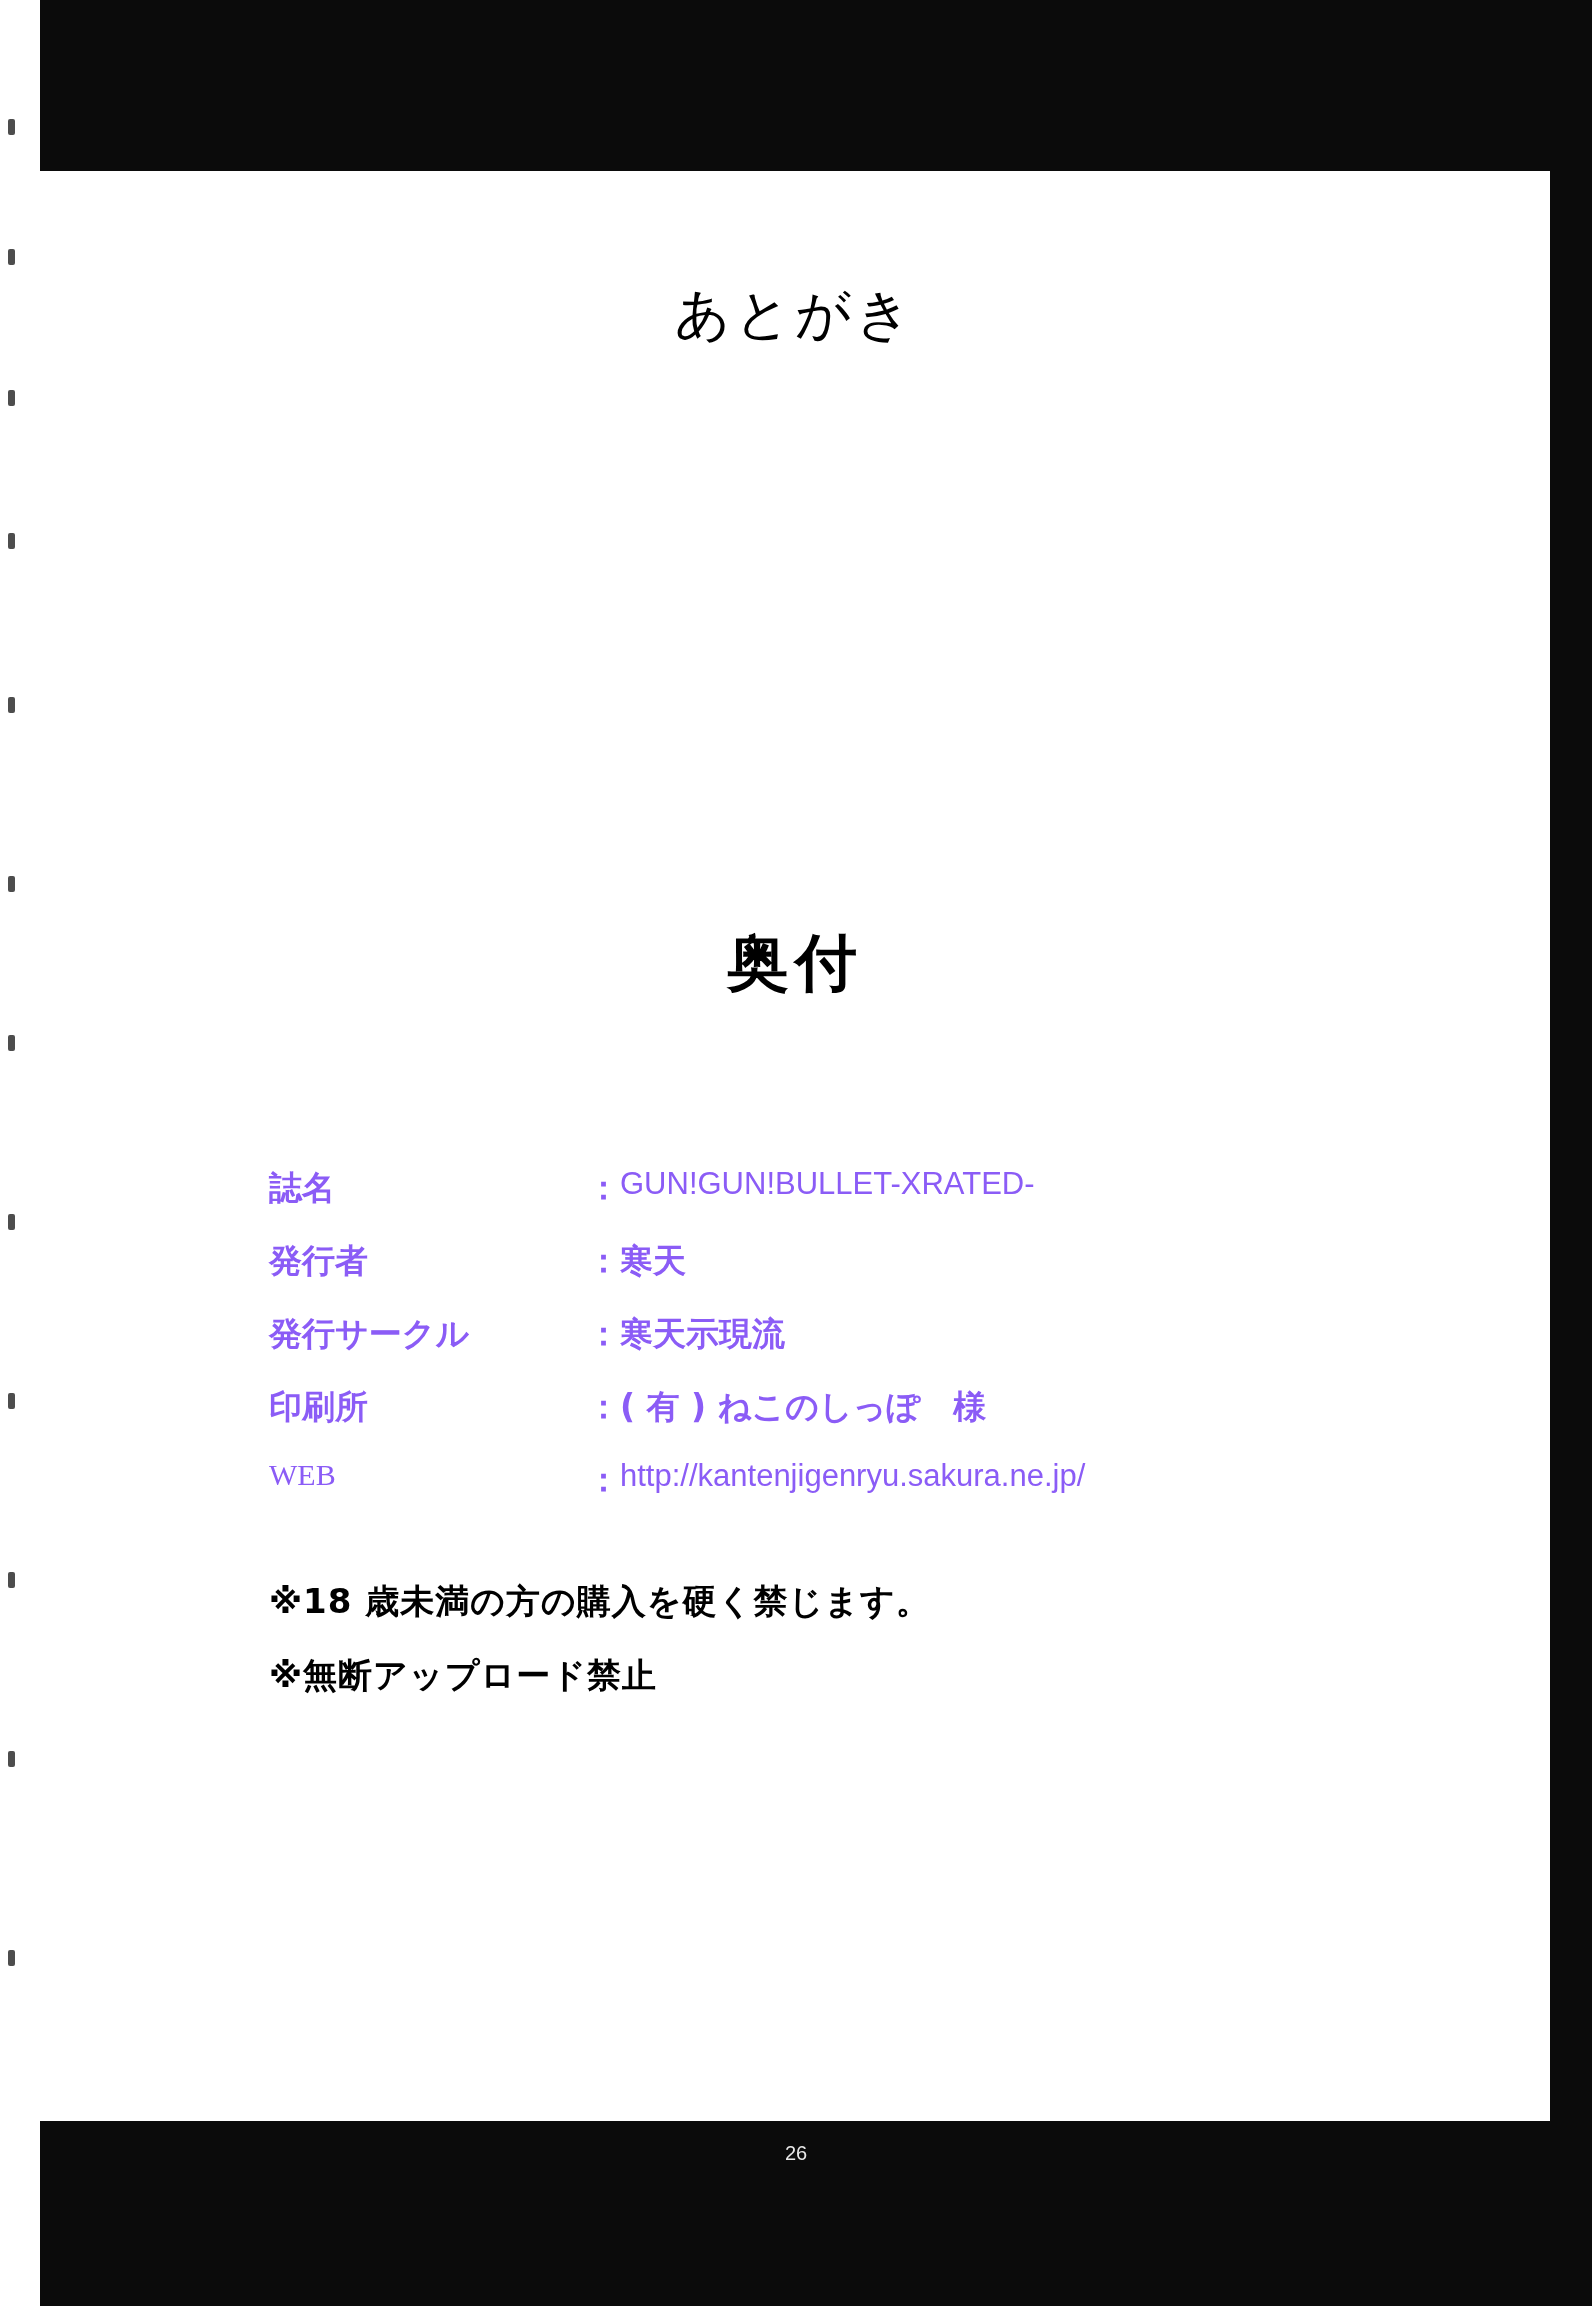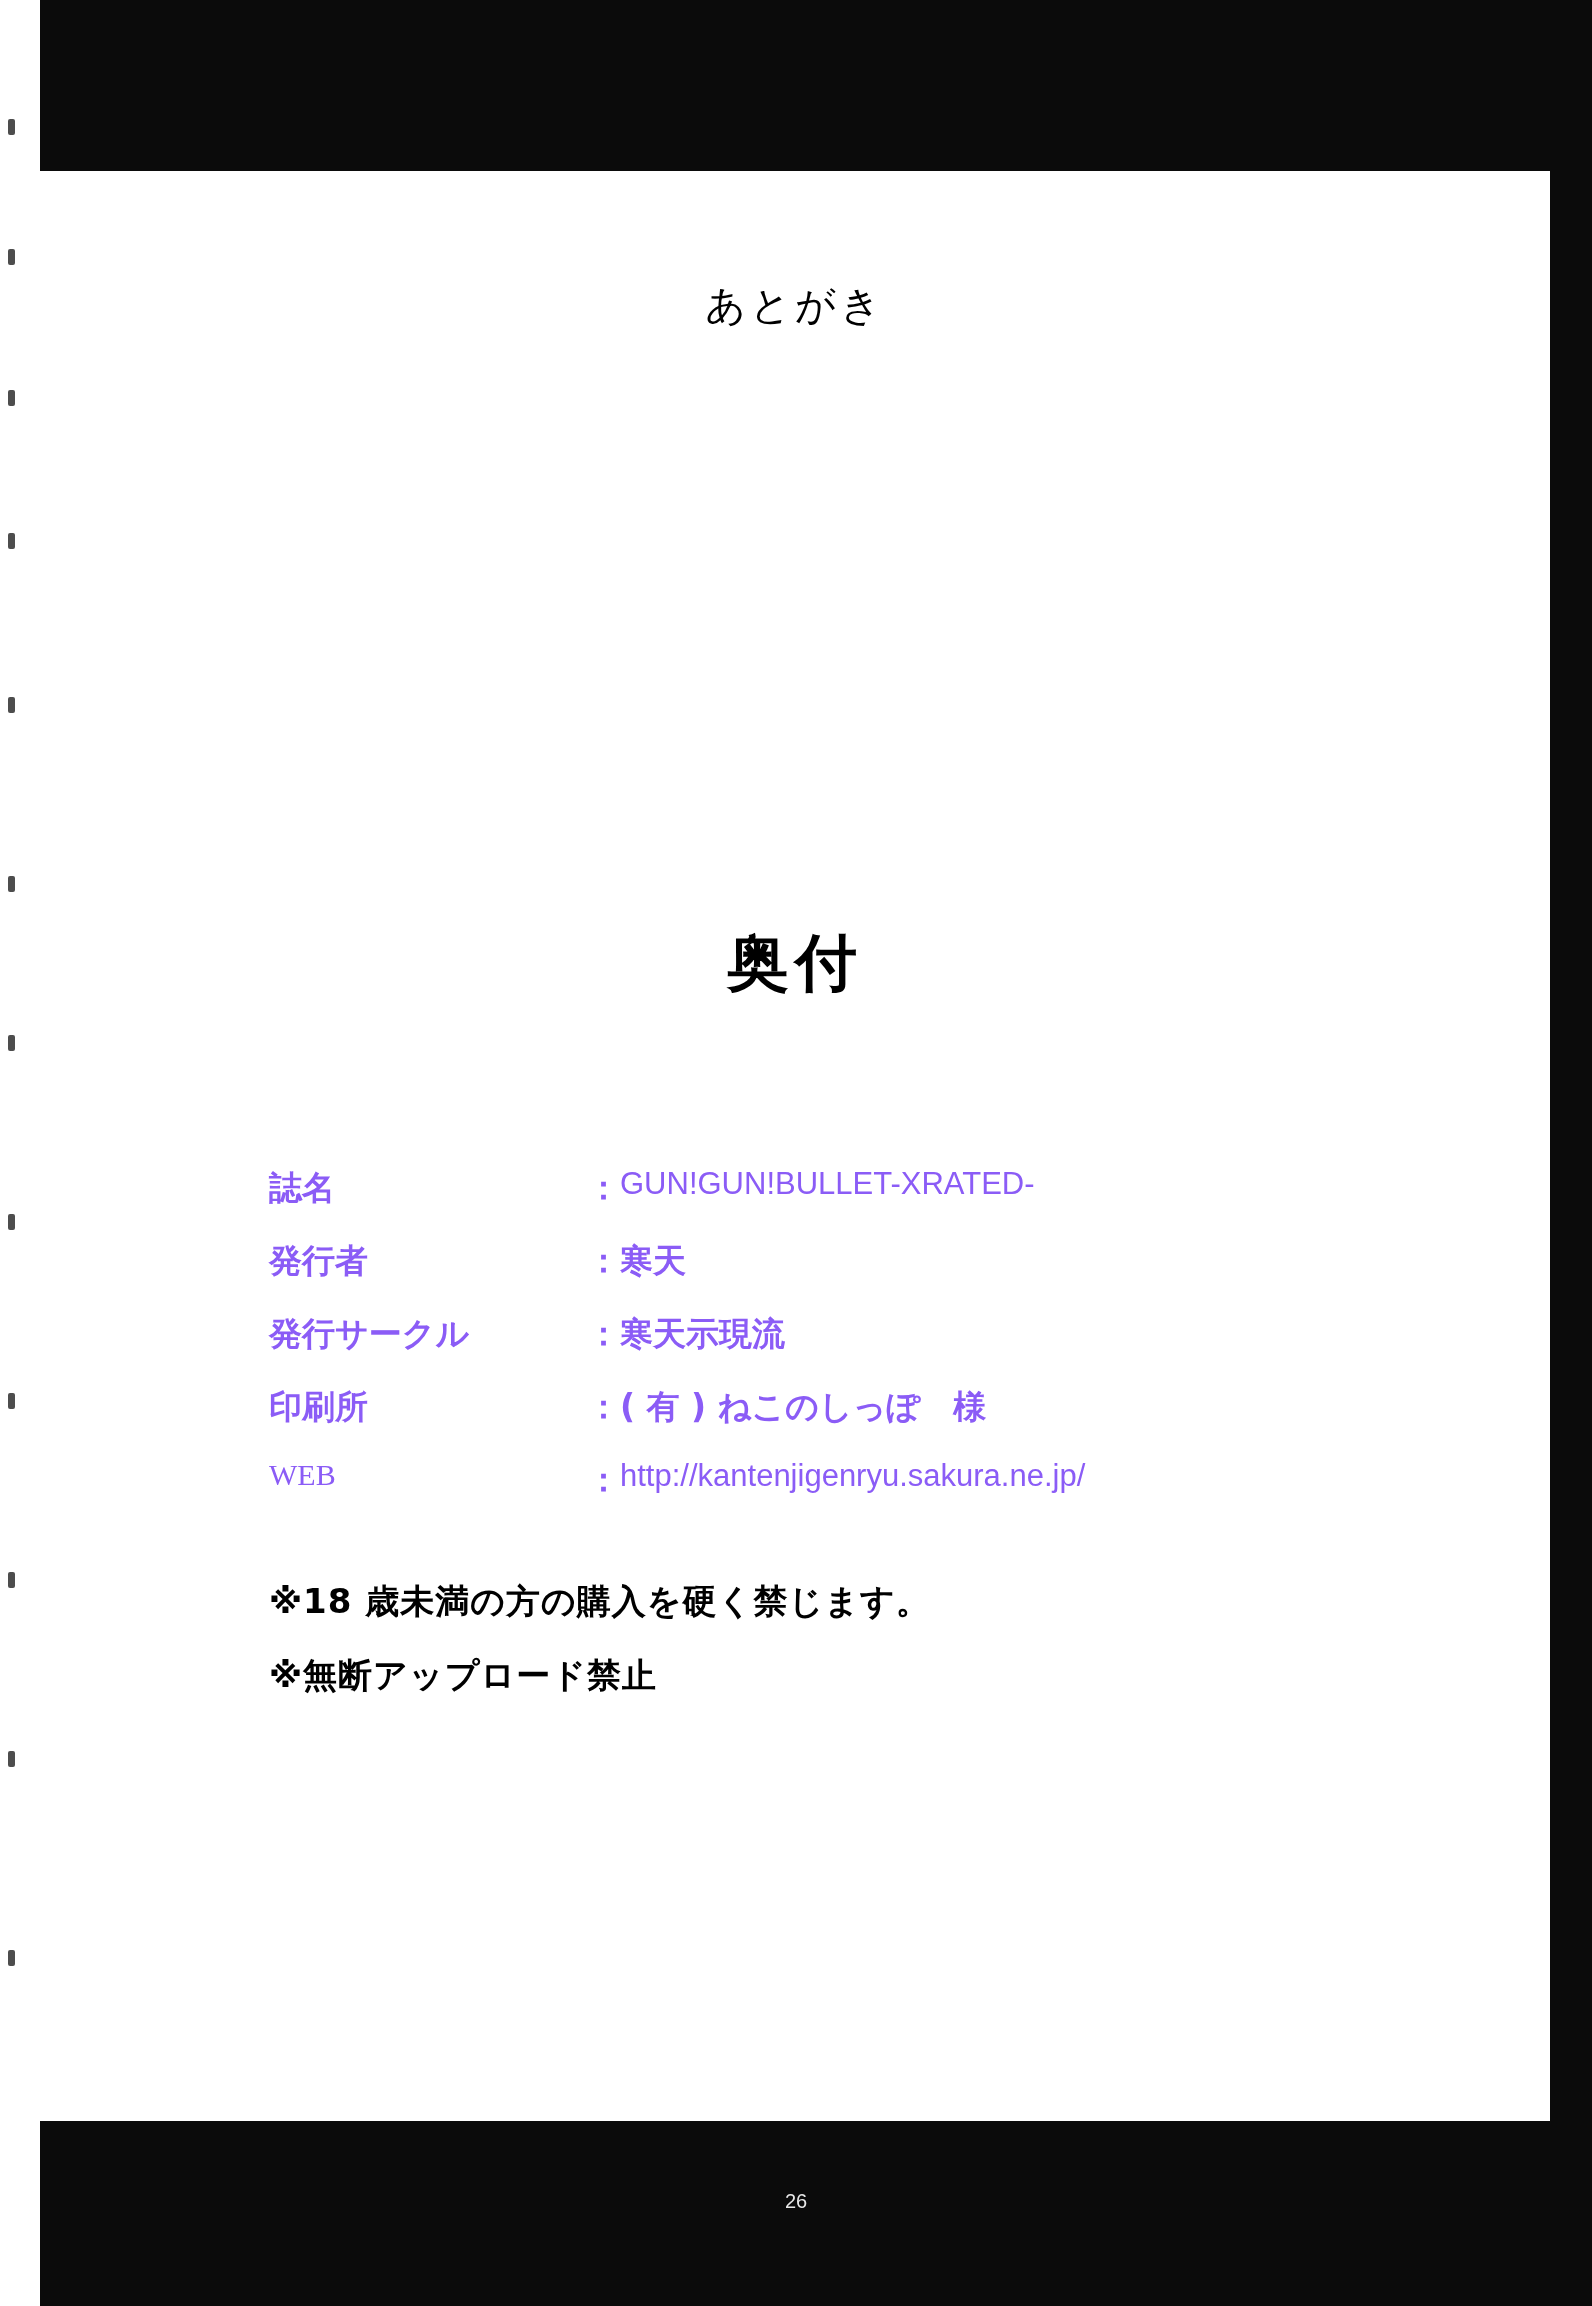--- a/index.html
+++ b/index.html
@@ -60,21 +60,21 @@
     padding: 0;
   }
 
   
   .afterword-title {
     position: absolute;
     left: 0;
     top: 107px;
     width: 1510px;
     text-align: center;
-    font-size: 40px;
+    font-size: 55px;
     letter-spacing: 4px;
     color: #000;
     font-family: "DejaVu Sans", sans-serif;
     font-weight: 400;
   }
 
   .afterword-body {
     position: absolute;
     left: 418px;
     top: 269px;
@@ -157,21 +157,20 @@
   
   .page-number {
     position: absolute;
     left: 0;
     top: 2142px;
     width: 1592px;
     text-align: center;
     color: #e8e8e8;
     font-size: 20px;
     font-family: "Liberation Sans", sans-serif;
-    margin-top: 48px;
   }
 </style>
 </head>
 <body>
 
 <div class="scan-root">
 
   <div class="binding-strip">
     <div class="notch" style="top:119px"></div>
     <div class="notch" style="top:249px"></div>

